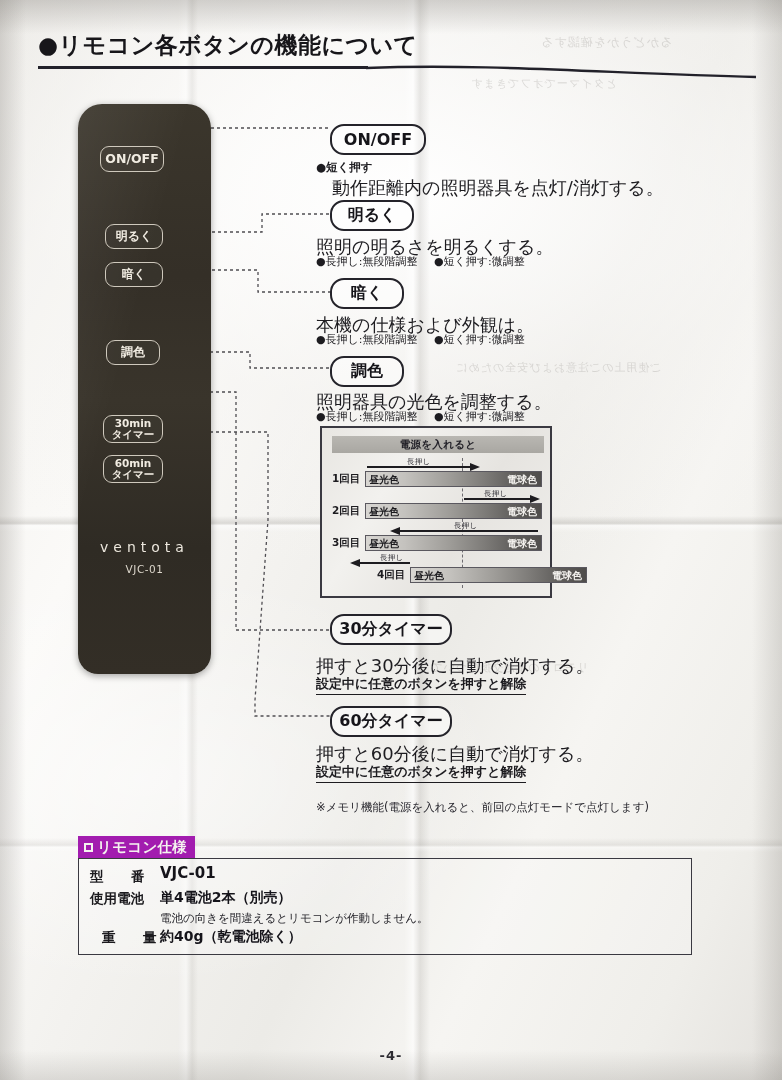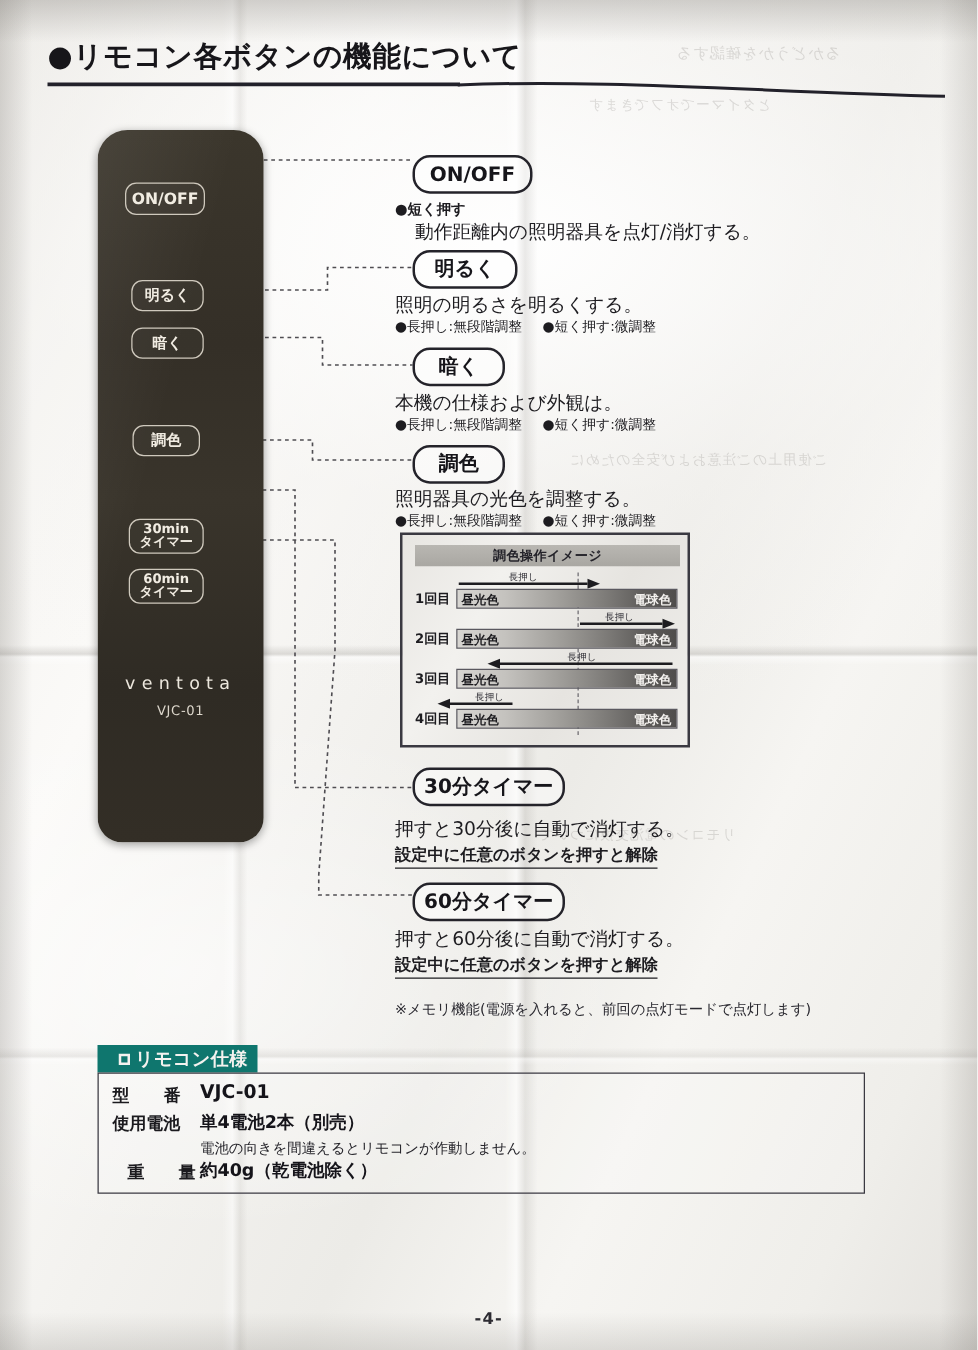--- a/index.html
+++ b/index.html
@@ -179,21 +179,21 @@
     display: flex;
     align-items: center;
     justify-content: center;
     white-space: nowrap;
   }
   .sec-body {
     position: absolute;
     color: #1d1c20;
     white-space: nowrap;
   }
-  .body-main { font-size: 15px; }
+  .body-main { font-size: 18px; }
   .body-sub  { font-size: 11px; }
   .bullet-line { font-size: 11.5px; font-weight: bold; }
   .underline-bold {
     font-weight: bold;
     font-size: 13px;
     border-bottom: 1.6px solid #1d1c20;
     display: inline-block;
     padding-bottom: 1px;
   }
   .note-small { font-size: 11.5px; color: #2a2930; }
@@ -280,25 +280,25 @@
     width: 0;
     border-left: 1px dashed #6d6b70;
   }
 
   
   .spec-tab {
     position: absolute;
     left: 78px;
     top: 836px;
     height: 22px;
-    background: #0f766e;
+    background: #a21caf;
     color: #f4f2ef;
     font-size: 14.5px;
     font-weight: bold;
-    padding: 0 8px 0 17px;
+    padding: 0 8px 0 6px;
     display: flex;
     align-items: center;
     letter-spacing: 0.3px;
   }
   .spec-tab-square {
     display: inline-block;
     width: 9px; height: 9px;
     border: 2px solid #f4f2ef;
     margin-right: 4px;
     box-sizing: border-box;
@@ -419,21 +419,21 @@
   <div class="sec-body body-main" style="left:316px; top:313px;">本機の仕様および外観は。</div>
   <div class="sec-body body-sub" style="left:316px; top:332px;">●長押し:無段階調整</div>
   <div class="sec-body body-sub" style="left:434px; top:332px;">●短く押す:微調整</div>
 
   <div class="pill" style="left:330px; top:356px; width:70px; height:27px; font-size:16px;">調色</div>
   <div class="sec-body body-main" style="left:316px; top:390px;">照明器具の光色を調整する。</div>
   <div class="sec-body body-sub" style="left:316px; top:409px;">●長押し:無段階調整</div>
   <div class="sec-body body-sub" style="left:434px; top:409px;">●短く押す:微調整</div>
 
   <div class="diagram">
-    <div class="diagram-title">調色操作イメージ</div>
+    <div class="diagram-title">電源を入れると</div>
     <div class="dashdiv"></div>
 
     <div class="dgm-arrow-wrap" style="top:30px;">
       <div class="dgm-arrow-label" style="left:75px;">長押し</div>
       <svg width="212" height="13" viewBox="0 0 212 13" style="position:absolute;left:0;top:0;">
         <line x1="35" y1="9" x2="138" y2="9" stroke="#1d1c20" stroke-width="2"></line>
         <polygon points="138,5 148,9 138,13" fill="#1d1c20"></polygon>
       </svg>
     </div>
     <div class="dgm-row" style="top:42px;">
@@ -474,21 +474,21 @@
       </div>
     </div>
 
     <div class="dgm-arrow-wrap" style="top:126px;">
       <div class="dgm-arrow-label" style="left:48px;">長押し</div>
       <svg width="212" height="13" viewBox="0 0 212 13" style="position:absolute;left:0;top:0;">
         <line x1="28" y1="9" x2="78" y2="9" stroke="#1d1c20" stroke-width="2"></line>
         <polygon points="28,5 18,9 28,13" fill="#1d1c20"></polygon>
       </svg>
     </div>
-    <div class="dgm-row" style="top:138px;">
+    <div class="dgm-row" style="top:138px;margin-left:45px;">
       <div class="dgm-label">4回目</div>
       <div class="dgm-bar">
         <span class="dgm-bar-left">昼光色</span>
         <span class="dgm-bar-right">電球色</span>
       </div>
     </div>
   </div>
 
   <div class="pill" style="left:330px; top:614px; width:118px; height:27px; font-size:16px;">30分タイマー</div>
   <div class="sec-body body-main" style="left:316px; top:654px;">押すと30分後に自動で消灯する。</div>

